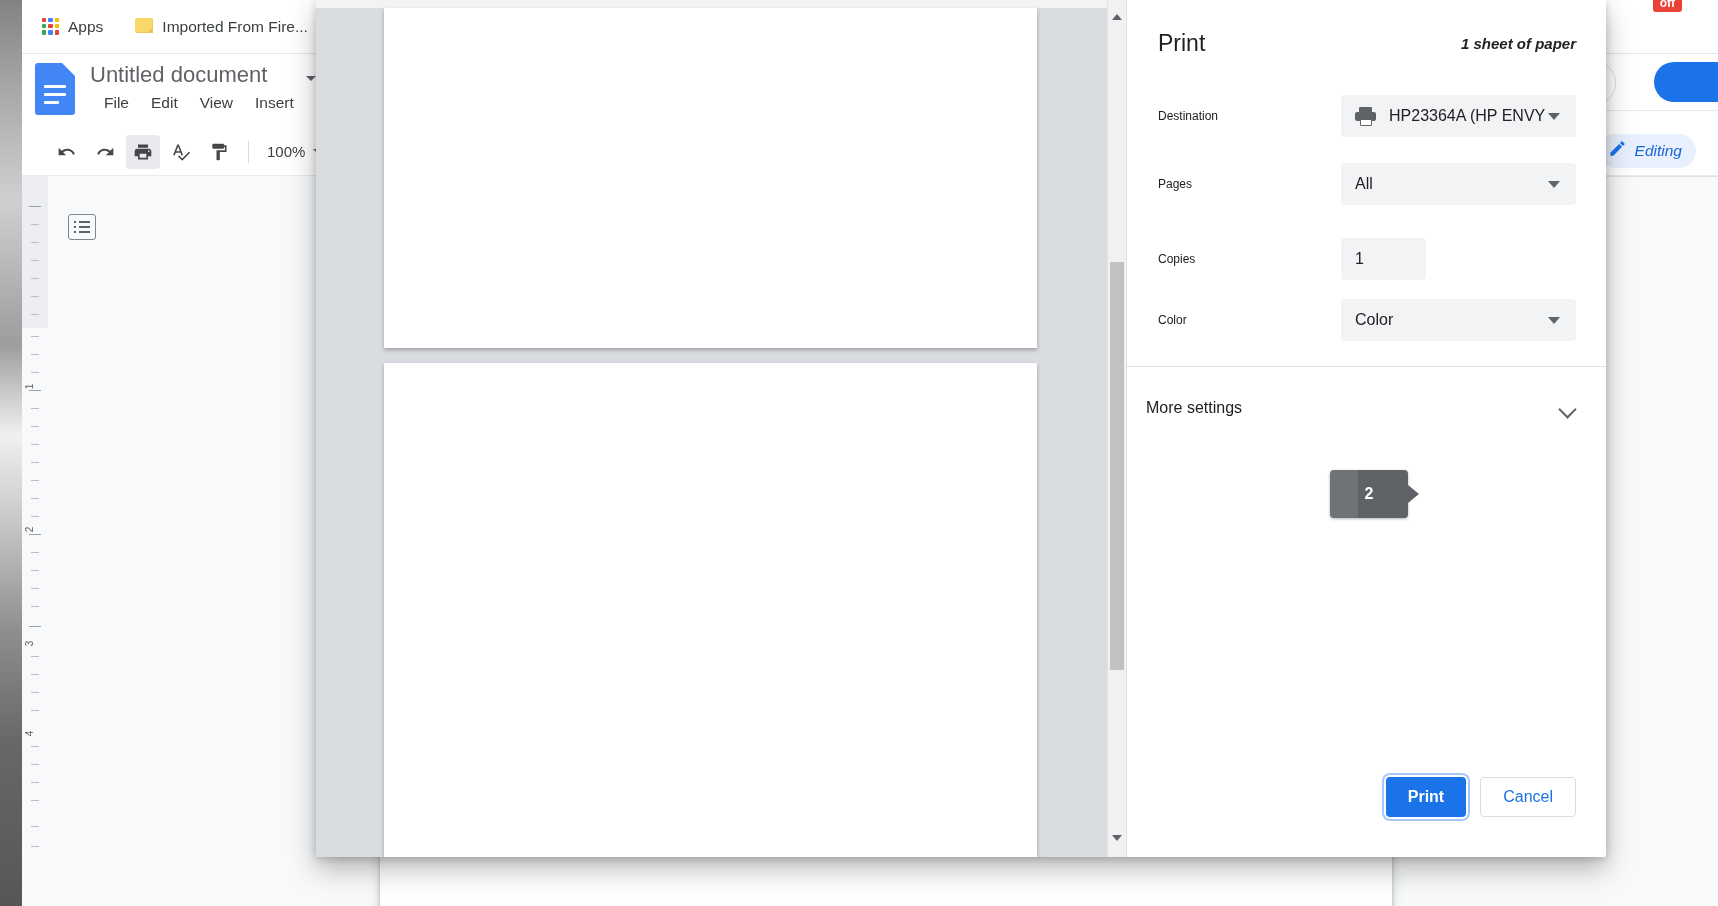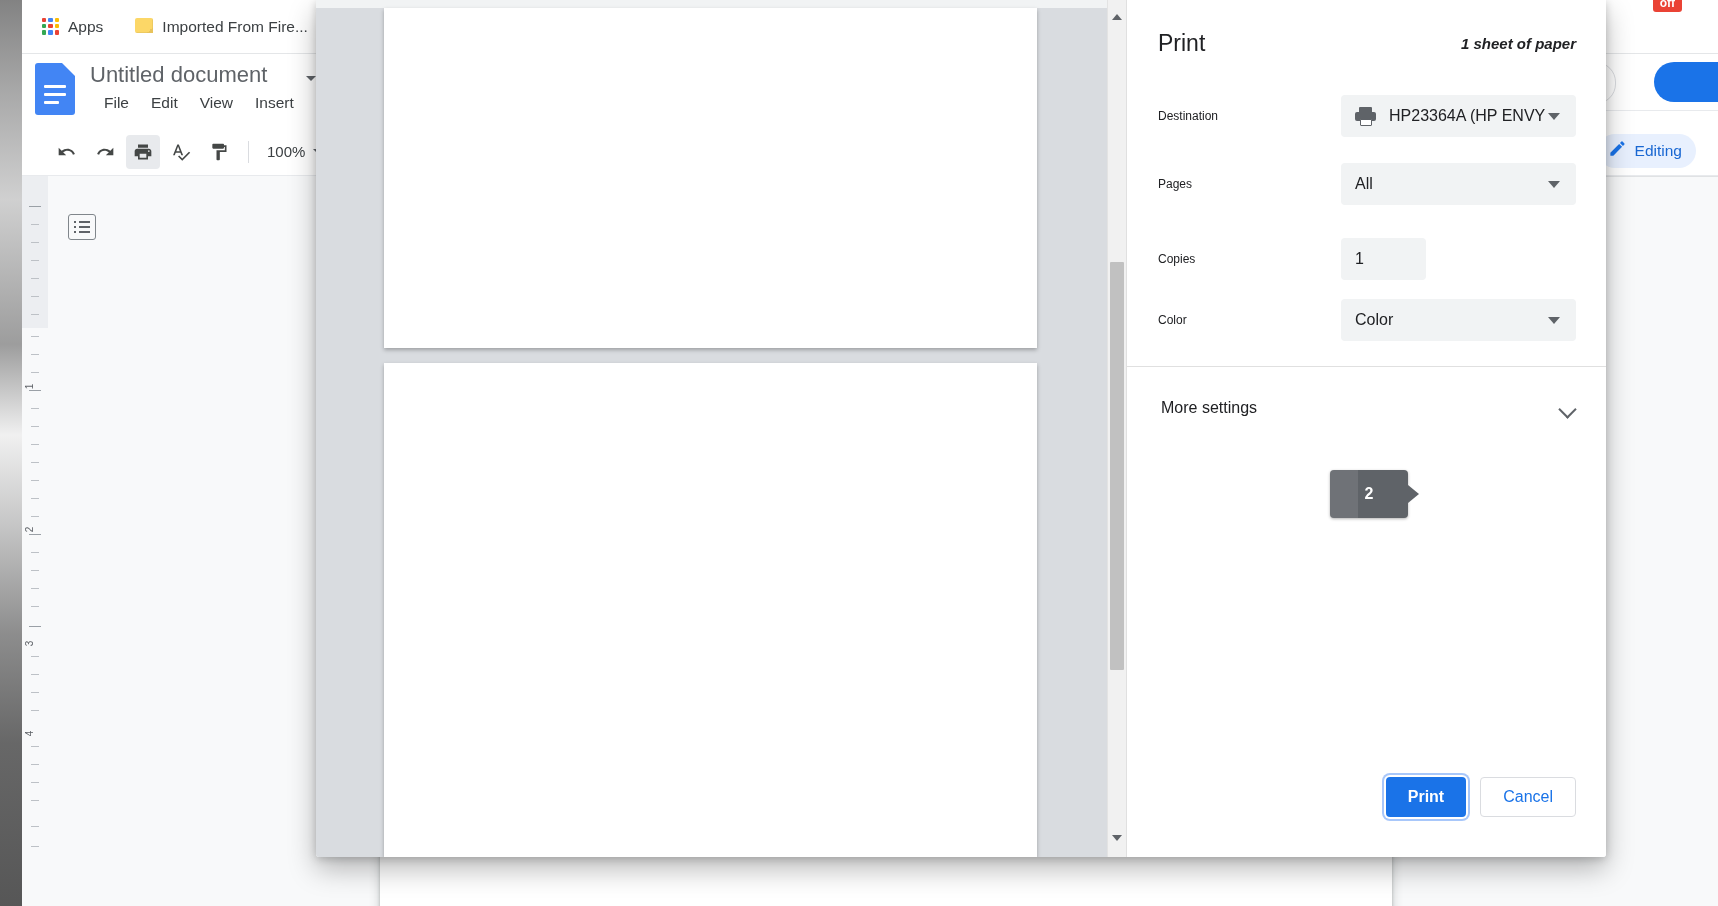--- a/index.html
+++ b/index.html
@@ -151,21 +151,21 @@
                 border-top:5px solid #1a73e8; }
   .share-btn {
     position:absolute; right: 0px; top: 62px; width: 64px; height: 40px;
     background:#1a73e8; border-radius: 20px 0 0 20px;
   }
   .editing-pill {
     position:absolute; right: 22px; top: 134px; height: 34px; padding: 0 14px 0 10px;
     background:#e8f0fe; border-radius: 17px; display:flex; align-items:center; gap:8px;
   }
   .editing-pill .pencil { font-size: 17px; color:#1a73e8; transform: rotate(0deg); }
-  .editing-pill .etxt { font-size: 15.5px; color:#1967d2; white-space:nowrap; }
+  .editing-pill .etxt { font-size: 15.5px; color:#1967d2; white-space:nowrap;font-style:italic; }
   .mute-badge {
     position:absolute; right: 36px; top: -7px; background:#ea4335; color:#fff;
     font-size: 12px; font-weight:700; padding: 3px 7px 2px; border-radius: 3px;
   }
   .hdr-divider-right { position:absolute; right:0; top:110px; width: 118px; height:1px; background:#e8eaed; }
   .hdr-divider-right2 { position:absolute; right:0; top:176px; width: 118px; height:1px; background:#e0e2e4; }
   .right-vline { position:absolute; right: 118px; top: 0; width:1px; height: 186px; background:#e8eaed;}
 
   
   .print-dialog {
@@ -248,21 +248,21 @@
   .printer-icon { width: 21px; height: 19px; position: relative; margin-right: 13px; flex: none; }
   .printer-icon .pi-top { position:absolute; left:4px; top:0; width:13px; height:5px; background:#5f6368; border-radius:1px 1px 0 0; }
   .printer-icon .pi-body { position:absolute; left:0; top:5px; width:21px; height:9px; background:#5f6368; border-radius:2px; }
   .printer-icon .pi-paper { position:absolute; left:4.5px; bottom:0; width:12px; height:7px; background:#fff;
                             border:1.5px solid #5f6368; box-sizing:border-box; border-radius:1px; }
   .dest-text { overflow:hidden; white-space:nowrap; text-overflow: clip; max-width: 182px; }
 
   .sp-divider { position:absolute; left: 0; right: 0; height: 1px; background:#e0e0e0; }
 
   .more-settings {
-    position:absolute; left: 34px; right: 30px; height: 44px;
+    position:absolute; left: 19px; right: 30px; height: 44px;
     display:flex; align-items:center;
   }
   .ms-label { font-size: 16px; color: #202124; }
   .ms-chevron {
     margin-left:auto; width: 16px; height: 16px; position:relative;
   }
   .ms-chevron::before {
     content:""; position:absolute; left: 1px; top: 3px; width: 11px; height: 11px;
     border-right: 2px solid #5f6368; border-bottom: 2px solid #5f6368;
     transform: rotate(45deg);

